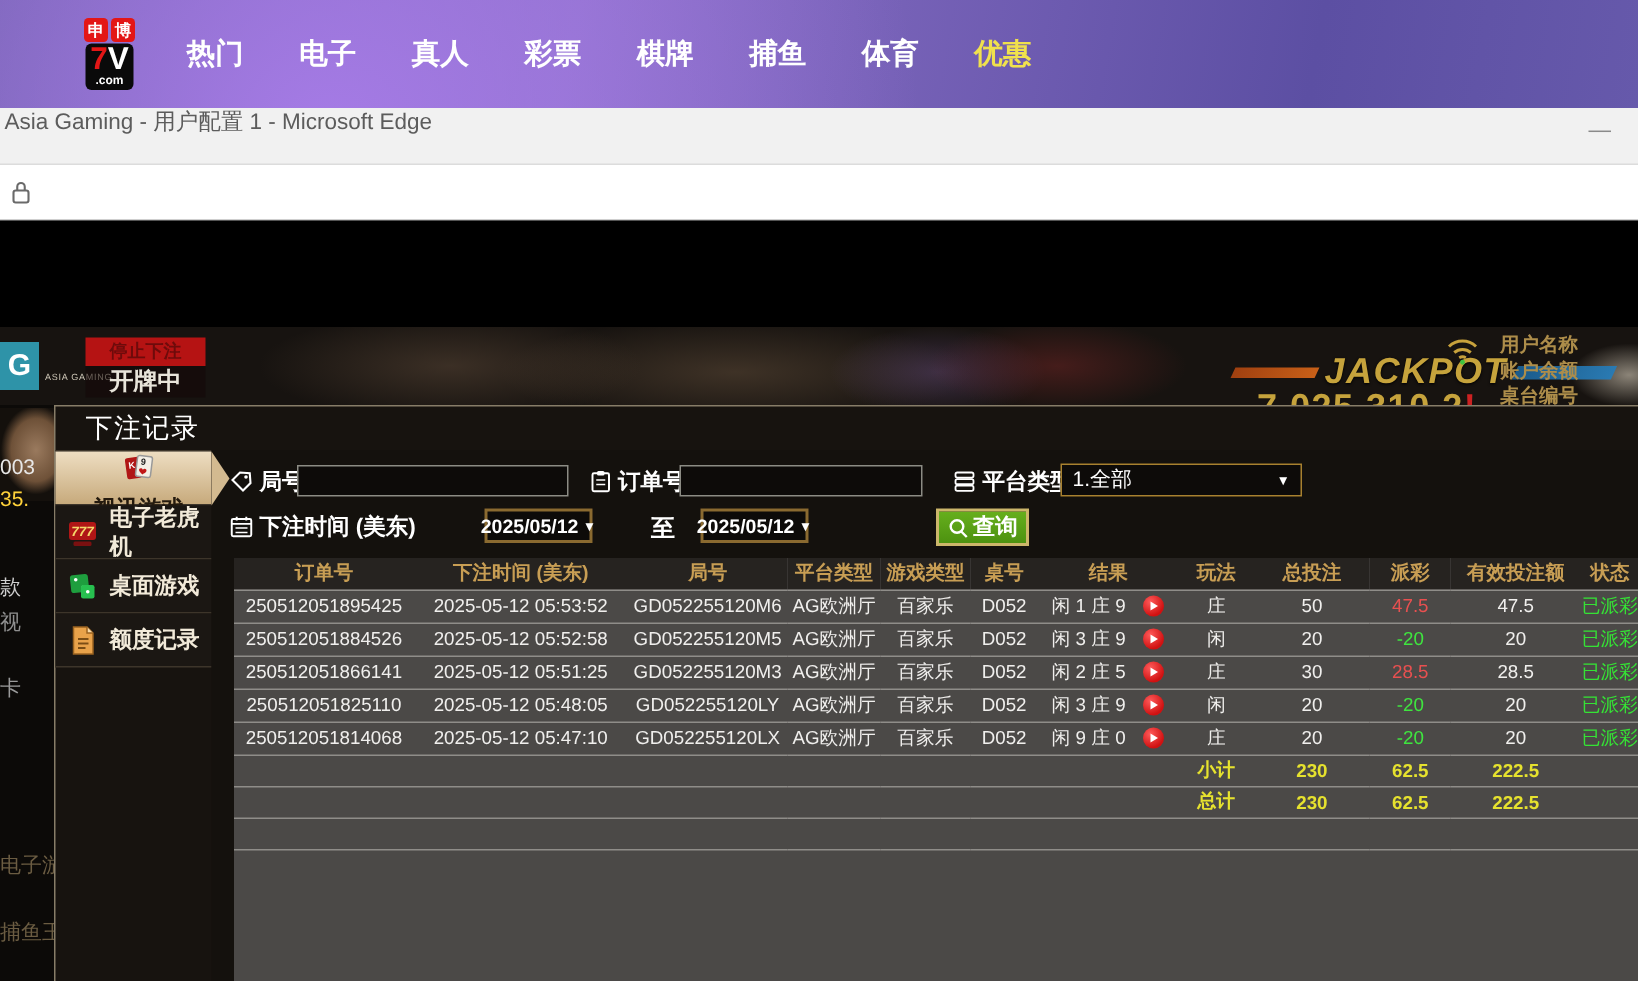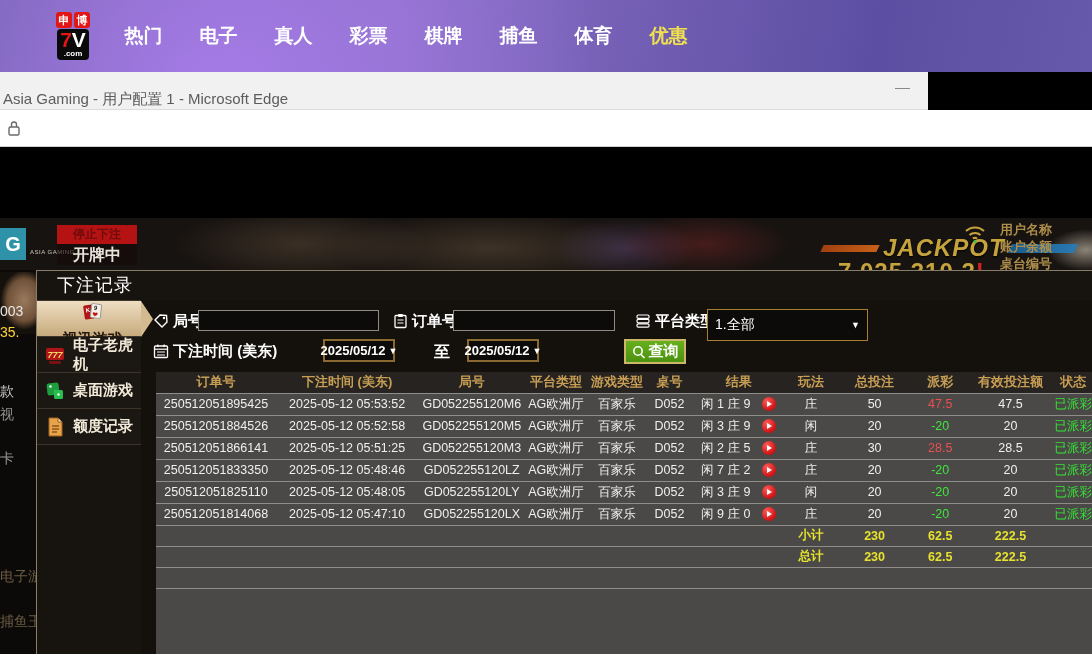--- a/index.html
+++ b/index.html
@@ -17,22 +17,22 @@
     font-size:11px; font-weight:bold; display:flex; align-items:center; justify-content:center; }
   .logo-box { background:#0a0a0a; border-radius:4px; padding:0 3px 2px; margin-top:1px; text-align:center; }
   .logo-7v { font-size:21px; font-weight:bold; line-height:21px; }
   .logo-7 { color:#e31616; } .logo-v { color:#fff; }
   .logo-com { color:#fff; font-size:8px; font-weight:bold; line-height:8px; }
   .site-nav { display:flex; margin-left:16px; }
   .nav-item { width:75px; text-align:center; color:#fff; font-size:19px; font-weight:bold; cursor:pointer; }
   .nav-item.active { color:#f0e14d; }
 
   
-  .titlebar { position:absolute; top:72px; left:0; width:928px; height:38px; background:#f1f1f1;
-    border-bottom:1px solid #dcdcdc; color:#5c5c5c; font-size:15px; display:flex; align-items:flex-end; padding-left:3px; }
+  .titlebar { position:absolute; top:72px; left:0; width:1092px; height:38px; background:#f1f1f1;
+    border-bottom:1px solid #dcdcdc; color:#5c5c5c; font-size:15px; display:flex; align-items:flex-start; padding-left:3px; }
   .min-dash { position:absolute; right:18px; top:6px; color:#8a8a8a; font-size:15px; }
   .urlbar { position:absolute; top:110px; left:0; width:1092px; height:37px; background:#fff;
     border-bottom:1px solid #cfcfcf; display:flex; align-items:center; font-size:15.5px; }
   .lock-icon { margin-left:7px; }
   .url-text { margin-left:9px; color:#767676; white-space:nowrap; }
   .url-host { color:#202020; }
 
   .black-band { position:absolute; top:147px; left:0; width:1092px; height:71px; background:#000; }
 
   
@@ -74,21 +74,21 @@
   .side-item { height:36px; display:flex; align-items:center; gap:7px; padding-left:7px; color:#f2ead9;
     font-size:15px; font-weight:bold; border-bottom:1px solid #3d352a; position:relative; cursor:pointer; background:#1b1713; }
   .side-item.selected { background:linear-gradient(180deg,#eedec2,#c7aa7c); color:#241a0e;flex-direction:column; }
   .side-item.selected::after { content:""; position:absolute; right:-12px; top:0; z-index:3;
     border-top:18px solid transparent; border-bottom:18px solid transparent; border-left:12px solid #d3ba90; }
   .side-icon { width:22px; height:22px; flex:0 0 22px; }
 
   .content { position:absolute; left:104px; top:29px; right:0; bottom:0; background:#14110d; }
   .f-label { position:absolute; color:#fff; font-size:15px; font-weight:bold; display:flex; align-items:center; gap:4px; height:22px; white-space:nowrap; }
   .f-input { position:absolute; height:21px; background:#0d0b09; border:1px solid #8c8c84; color:#eee; font-size:13px; padding:0 4px; }
-  .f-select { position:absolute; height:32px; background:#0d0b09; border:1px solid #a8812f; color:#fff; font-size:14px;
+  .f-select { position:absolute; height:22px; background:#0d0b09; border:1px solid #a8812f; color:#fff; font-size:14px;
     display:flex; align-items:center; justify-content:space-between; padding:0 7px; cursor:pointer; }
   .f-date { position:absolute; height:23px; background:#0d0b09; border:2px solid #8a6a30; color:#fff; font-size:13px; font-weight:bold;
     display:flex; align-items:center; justify-content:center; gap:3px; cursor:pointer; }
   .caret { font-size:9px; }
   .f-join { position:absolute; color:#fff; font-size:16px; font-weight:bold; }
   .search-btn { position:absolute; left:483px; top:39px; width:62px; height:25px;
     background:linear-gradient(#66af1d,#4d9210); border:2px solid #ccb66a; color:#fff; font-size:15px; font-weight:bold;
     display:flex; align-items:center; justify-content:center; gap:3px; cursor:pointer; }
 
   .table-wrap { position:absolute; left:15px; top:72px; width:937px; height:282px; background:#4b4947; overflow:hidden; }
@@ -371,39 +371,20 @@
                     <span class="play-btn"></span>
                   </div>
                 </td>
                 <td>庄</td>
                 <td>30</td>
                 <td class="payout win">28.5</td>
                 <td>28.5</td>
                 <td class="status">已派彩</td>
               </tr>
               <tr>
-                <td>250512051833350</td>
-                <td>2025-05-12 05:48:46</td>
-                <td>GD052255120LZ</td>
-                <td>AG欧洲厅</td>
-                <td>百家乐</td>
-                <td>D052</td>
-                <td>
-                  <div class="result-cell">
-                    <span>闲 7 庄 2</span>
-                    <span class="play-btn"></span>
-                  </div>
-                </td>
-                <td>庄</td>
-                <td>20</td>
-                <td class="payout loss">-20</td>
-                <td>20</td>
-                <td class="status">已派彩</td>
-              </tr>
-              <tr>
                 <td>250512051825110</td>
                 <td>2025-05-12 05:48:05</td>
                 <td>GD052255120LY</td>
                 <td>AG欧洲厅</td>
                 <td>百家乐</td>
                 <td>D052</td>
                 <td>
                   <div class="result-cell">
                     <span>闲 3 庄 9</span>
                     <span class="play-btn"></span>

